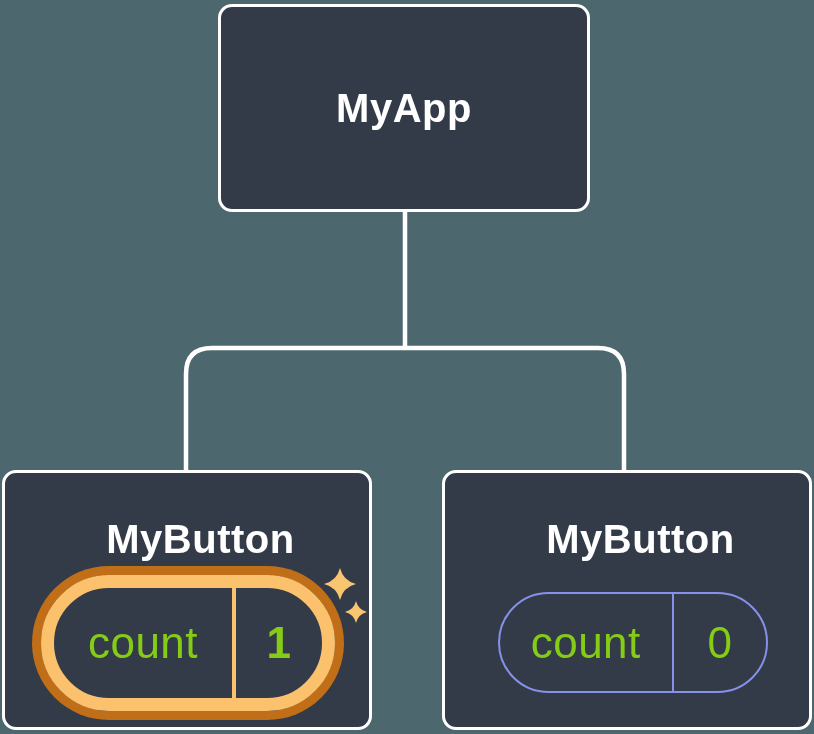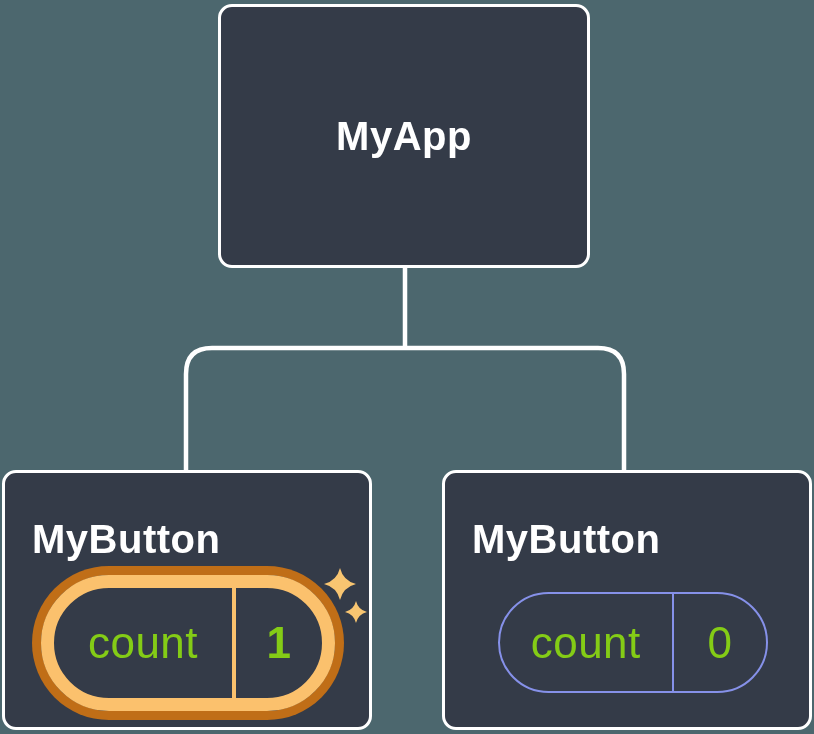--- a/index.html
+++ b/index.html
@@ -23,21 +23,21 @@
   }
   .node {
     position: absolute;
     background: #343b48;
     border: 3px solid #ffffff;
     border-radius: 14px;
     box-sizing: border-box;
   }
   .node-root {
     left: 218px; top: 4px;
-    width: 372px; height: 264px;
+    width: 372px; height: 208px;
     display: flex;
     align-items: center;
     justify-content: center;
   }
   .node-child-left {
     left: 2px; top: 470px;
     width: 370px; height: 260px;
   }
   .node-child-right {
     left: 442px; top: 470px;
@@ -46,21 +46,21 @@
   .node-title {
     color: #ffffff;
     font-size: 40px;
     font-weight: 600;
     letter-spacing: 0.5px;
   }
   .child-title {
     position: absolute;
     left: 0; right: 0;
     top: 44px;
-    text-align: left;
+    text-align: center;
     padding-left: 27px;
   }
   .pill {
     position: absolute;
     box-sizing: border-box;
     border-radius: 999px;
     display: flex;
     align-items: stretch;
     overflow: hidden;
   }

